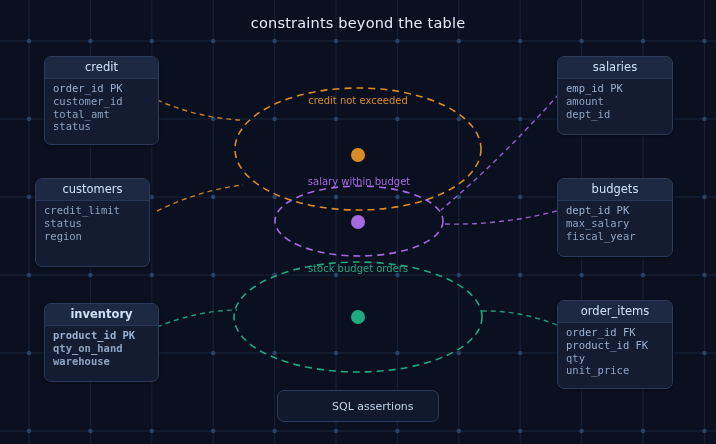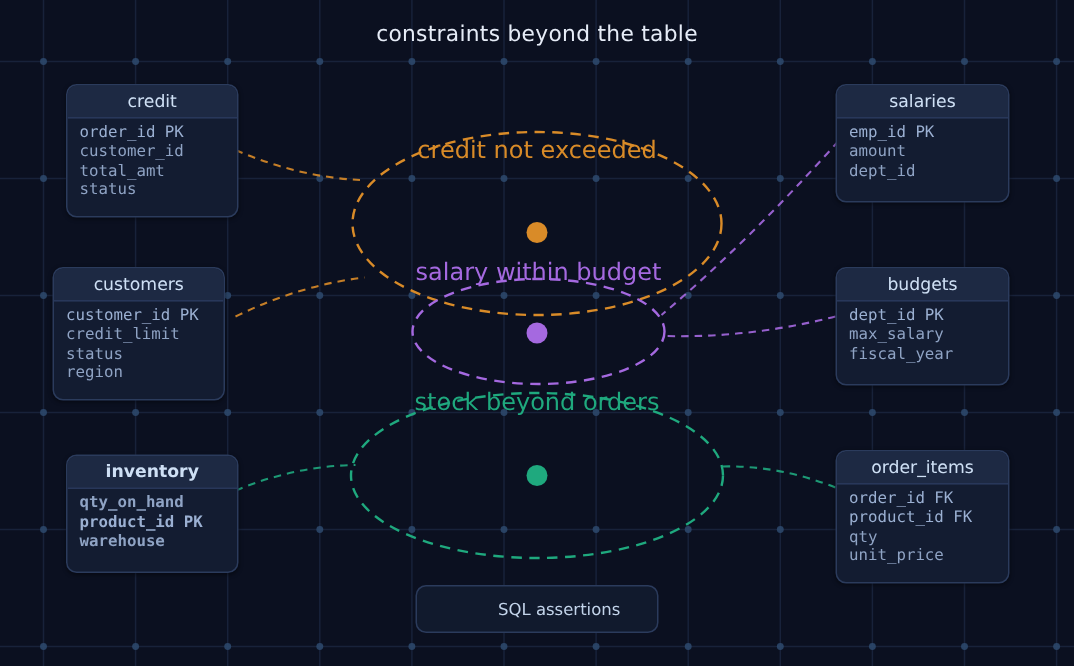--- a/index.html
+++ b/index.html
@@ -33,21 +33,21 @@
   }
   .card .fld.pk{color:#9bb0d2;}
   .legend{
     position:absolute;left:277px;top:390px;width:162px;height:32px;
     border:1px solid #2b3b5c;border-radius:7px;background:#111a2d;
     display:flex;align-items:center;gap:7px;padding:0 28px;box-sizing:border-box;
   }
   .legend .dot{width:11px;height:11px;border-radius:50%;display:block;}
   .legend .lbl{font-size:11px;color:#c3d4ea;margin-left:5px;white-space:nowrap;}
   .ell-label{
-    position:absolute;font-size:16px;white-space:nowrap;
+    position:absolute;font-size:10px;white-space:nowrap;
     transform:translate(-50%,-50%);text-align:left;
   }
 </style>
 </head>
 <body>
 
 <div id="stage">
 
   <svg id="canvas" viewBox="0 0 716 444" xmlns="http://www.w3.org/2000/svg">
     <g id="grid-layer">
@@ -170,31 +170,30 @@
         <div class="body">
           <div class="fld pk">order_id PK</div>
           <div class="fld">customer_id</div>
           <div class="fld">total_amt</div>
           <div class="fld">status</div>
         </div>
       </div>
       <div class="card" style="left: 35px; top: 178px; width: 113px; height: 87px;">
         <div class="hdr">customers</div>
         <div class="body">
-          <div class="fld pk">customer_id PK</div>
           <div class="fld">credit_limit</div>
           <div class="fld">status</div>
           <div class="fld">region</div>
         </div>
       </div>
       <div class="card" style="left: 44px; top: 303px; width: 113px; height: 77px; font-weight: bold;">
         <div class="hdr">inventory</div>
         <div class="body">
+          <div class="fld pk">product_id PK</div>
           <div class="fld">qty_on_hand</div>
-          <div class="fld pk">product_id PK</div>
           <div class="fld">warehouse</div>
         </div>
       </div>
       <div class="card" style="left: 557px; top: 56px; width: 114px; height: 77px;">
         <div class="hdr">salaries</div>
         <div class="body">
           <div class="fld pk">emp_id PK</div>
           <div class="fld">amount</div>
           <div class="fld">dept_id</div>
         </div>
@@ -213,21 +212,21 @@
           <div class="fld pk">order_id FK</div>
           <div class="fld pk">product_id FK</div>
           <div class="fld">qty</div>
           <div class="fld">unit_price</div>
         </div>
       </div>
     </div>
   <div id="labels">
       <div class="ell-label" style="left: 358px; top: 100px; color: rgb(217, 139, 40);">credit not exceeded</div>
       <div class="ell-label" style="left: 359px; top: 181px; color: rgb(165, 105, 224);">salary within budget</div>
-      <div class="ell-label" style="left: 358px; top: 268px; color: rgb(31, 169, 126);">stock beyond orders</div>
+      <div class="ell-label" style="left: 358px; top: 268px; color: rgb(31, 169, 126);">stock budget orders</div>
     </div>
 
   <div class="legend">
     <span class="dot" style="background: rgb(217, 139, 40);"></span>
     <span class="dot" style="background: rgb(31, 169, 126);"></span>
     <span class="dot" style="background: rgb(165, 105, 224);"></span>
     <span class="lbl">SQL assertions</span>
   </div>
 
 </div>

